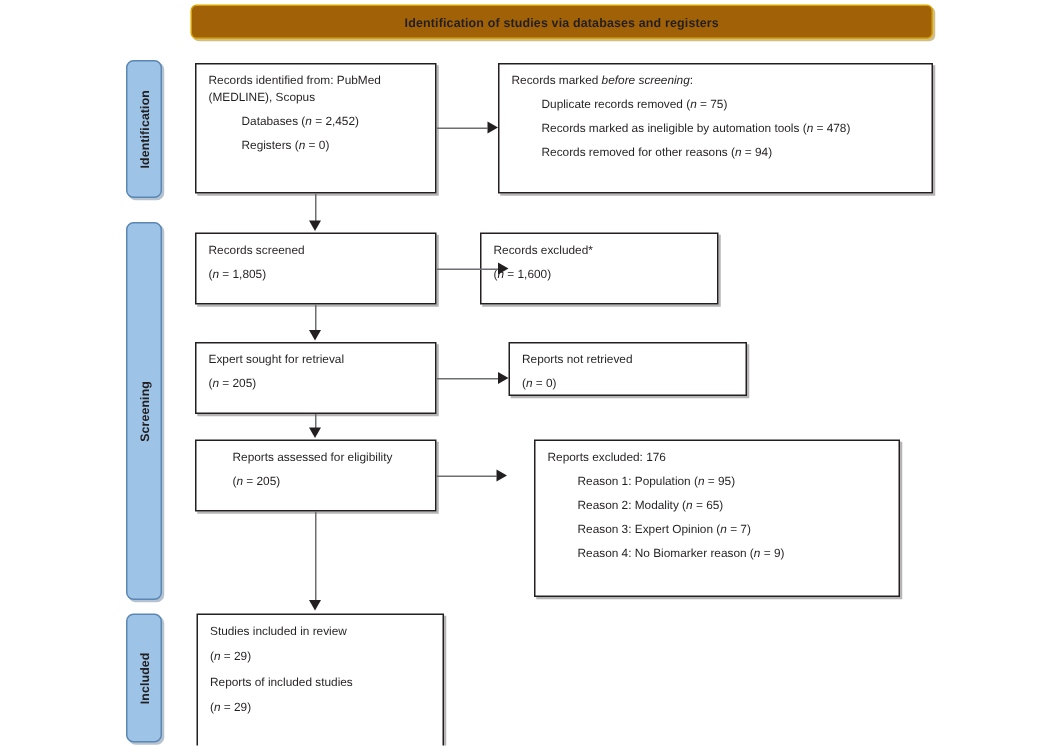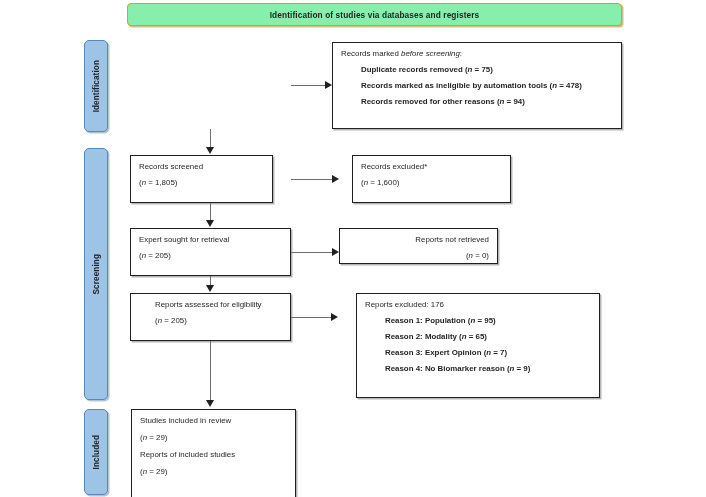--- a/index.html
+++ b/index.html
@@ -23,21 +23,21 @@
     height: 497px;
   }
 
   
   .phase-banner {
     position: absolute;
     left: 127px;
     top: 3px;
     width: 495px;
     height: 23px;
-    background: #86efac;
+    background: #a16207;
     border: 1px solid #d9a400;
     border-radius: 4px;
     box-shadow: 1.5px 1.5px 0 rgba(150,110,0,0.45);
     display: flex;
     align-items: center;
     justify-content: center;
     box-sizing: border-box;
   }
   .phase-banner-label {
     font-size: 8.3px;
@@ -86,30 +86,30 @@
   .box-line {
     font-size: 7.9px;
     line-height: 1.0;
     color: #231f20;
     white-space: nowrap;
     margin-bottom: 8px;
   }
   .box-line:last-child { margin-bottom: 0; }
   .box-line.tight { margin-bottom: 3px; }
   .box-line.indent { padding-left: 22px; }
-  .box-line.indent-sm { padding-left: 20px; font-weight: bold; }
+  .box-line.indent-sm { padding-left: 20px; }
   .ital { font-style: italic; }
 
   
   .box-identified   { left: 130px; top: 42px;  width: 161px; height: 87px; }
   .box-removed      { left: 332px; top: 42px;  width: 290px; height: 87px; }
-  .box-screened     { left: 130px; top: 155px; width: 143px; height: 48px; }
-  .box-excluded     { left: 352px; top: 155px; width: 159px; height: 48px; }
+  .box-screened     { left: 130px; top: 155px; width: 161px; height: 48px; }
+  .box-excluded     { left: 320px; top: 155px; width: 159px; height: 48px; }
   .box-sought       { left: 130px; top: 228px; width: 161px; height: 48px; }
-  .box-notretrieved { left: 339px; top: 228px; width: 159px; height: 36px; text-align: right; }
+  .box-notretrieved { left: 339px; top: 228px; width: 159px; height: 36px; }
   .box-assessed     { left: 130px; top: 293px; width: 161px; height: 48px; padding-left: 24px; }
   .box-repexcluded  { left: 356px; top: 293px; width: 244px; height: 105px; }
   .box-included     { left: 131px; top: 409px; width: 165px; height: 92px; }
 
   .box-included .box-line { margin-bottom: 9px; }
 
   
   .conn {
     position: absolute;
     background: #6d6e71;
@@ -166,20 +166,26 @@
   <div class="side-bar side-identification">
     <span class="side-bar-label">Identification</span>
   </div>
   <div class="side-bar side-screening">
     <span class="side-bar-label">Screening</span>
   </div>
   <div class="side-bar side-included">
     <span class="side-bar-label">Included</span>
   </div>
 
+  <div class="box box-identified">
+    <div class="box-line tight">Records identified from: PubMed</div>
+    <div class="box-line">(MEDLINE), Scopus</div>
+    <div class="box-line indent"><span>Databases (</span><span class="ital">n</span><span> = 2,452)</span></div>
+    <div class="box-line indent"><span>Registers (</span><span class="ital">n</span><span> = 0)</span></div>
+  </div>
 
   <div class="box box-removed">
     <div class="box-line"><span>Records marked </span><span class="ital">before screening</span><span>:</span></div>
     <div class="box-line indent-sm"><span>Duplicate records removed (</span><span class="ital">n</span><span> = 75)</span></div>
     <div class="box-line indent-sm"><span>Records marked as ineligible by automation tools (</span><span class="ital">n</span><span> = 478)</span></div>
     <div class="box-line indent-sm"><span>Records removed for other reasons (</span><span class="ital">n</span><span> = 94)</span></div>
   </div>
 
   <div class="box box-screened">
     <div class="box-line">Records screened</div>

